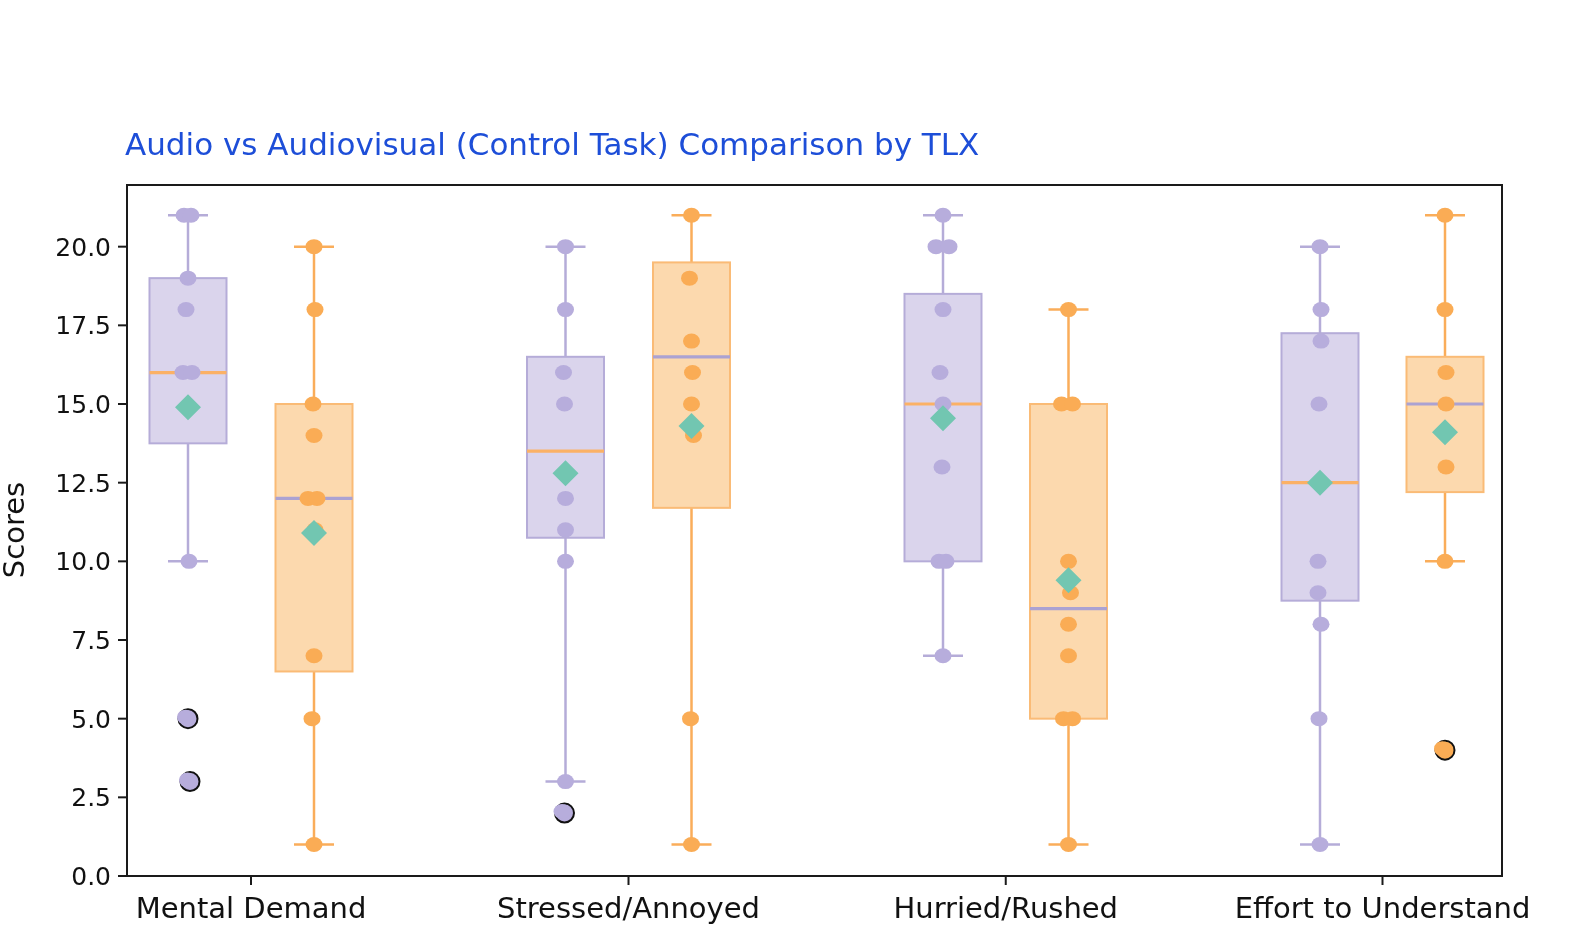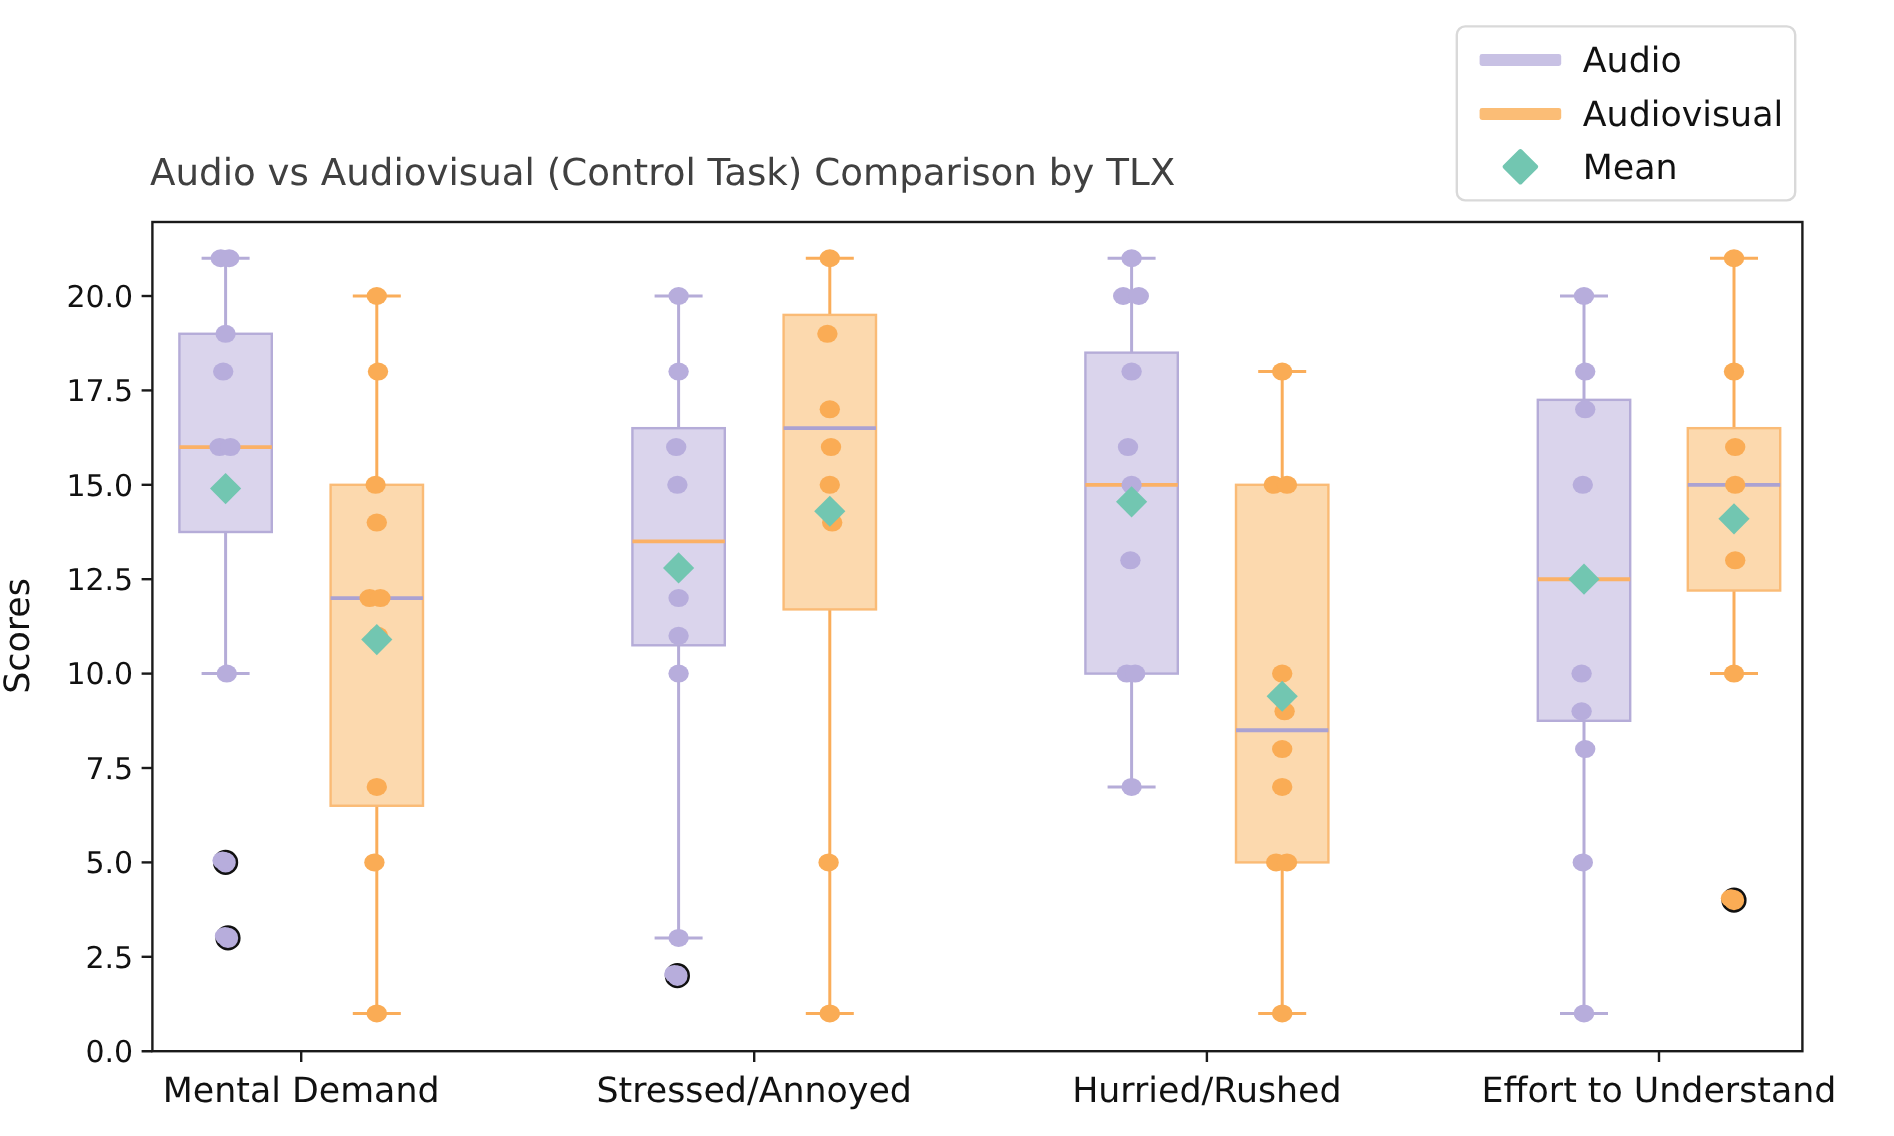--- a/index.html
+++ b/index.html
@@ -1,19 +1,19 @@
 <!DOCTYPE html>
 <html><head>
 <meta charset="utf-8">
 <style>
   html,body{margin:0;padding:0;background:#ffffff;}
   body{width:1578px;height:947px;overflow:hidden;position:relative;
        font-family:"DejaVu Sans","Liberation Sans",sans-serif;color:#111;}
   .stage{position:absolute;inset:0;background:#fff;}
-  .chart-title{position:absolute;left:125px;top:126px;font-size:31px;color:#404040;white-space:nowrap;}
+  .chart-title{position:absolute;left:125px;top:126px;font-size:31px;color:#1d4ed8;white-space:nowrap;}
   .y-label{position:absolute;left:14px;top:530px;font-size:29px;color:#111;
            transform:translate(-50%,-50%) rotate(-90deg);transform-origin:center;white-space:nowrap;}
   svg.plot{position:absolute;left:0;top:0;}
   .legend{position:absolute;left:1213px;top:21px;width:284px;height:147px;background:#fff;
           border:2px solid #d9d9d9;border-radius:8px;box-sizing:border-box;
           display:flex;flex-direction:column;justify-content:space-evenly;padding:4px 0;}
   .legend-item{display:flex;align-items:center;height:44px;}
   .legend-swatch-area{width:104px;display:flex;align-items:center;justify-content:center;flex:0 0 104px;}
   .legend-line{width:68px;height:10px;border-radius:2px;}
   .legend-diamond{width:22px;height:22px;transform:rotate(45deg);border-radius:2px;}
@@ -180,33 +180,13 @@
       <ellipse cx="1445" cy="215.2076502732241" rx="8.5" ry="7.5" fill="#FAAC55"></ellipse>
       <ellipse cx="1445" cy="309.60655737704917" rx="8.5" ry="7.5" fill="#FAAC55"></ellipse>
       <ellipse cx="1446" cy="372.5391621129326" rx="8.5" ry="7.5" fill="#FAAC55"></ellipse>
       <ellipse cx="1446" cy="404.0054644808743" rx="8.5" ry="7.5" fill="#FAAC55"></ellipse>
       <ellipse cx="1446" cy="466.9380692167577" rx="8.5" ry="7.5" fill="#FAAC55"></ellipse>
       <ellipse cx="1445" cy="561.3369763205828" rx="8.5" ry="7.5" fill="#FAAC55"></ellipse>
       <circle cx="1445" cy="750.1347905282331" r="9.5" fill="#FAAC55" stroke="#111111" stroke-width="2"></circle>
       <ellipse cx="1442.5" cy="748.6347905282331" rx="8.5" ry="7.5" fill="#FAAC55"></ellipse>
       <path d="M 1445 419.3251366120219 L 1458 432.3251366120219 L 1445 445.3251366120219 L 1432 432.3251366120219 Z" fill="#72C6B1"></path>
     </svg>
-  <div class="legend" id="legend">
-      <div class="legend-item">
-        <div class="legend-swatch-area">
-          <div class="legend-line" style="background: rgb(200, 193, 228);"></div>
-        </div>
-        <div class="legend-label">Audio</div>
-      </div>
-      <div class="legend-item">
-        <div class="legend-swatch-area">
-          <div class="legend-line" style="background: rgb(251, 189, 118);"></div>
-        </div>
-        <div class="legend-label">Audiovisual</div>
-      </div>
-      <div class="legend-item">
-        <div class="legend-swatch-area">
-          <div class="legend-diamond" style="background: rgb(114, 198, 177);"></div>
-        </div>
-        <div class="legend-label">Mean</div>
-      </div>
-    </div>
 </div>
 
 </body></html>

